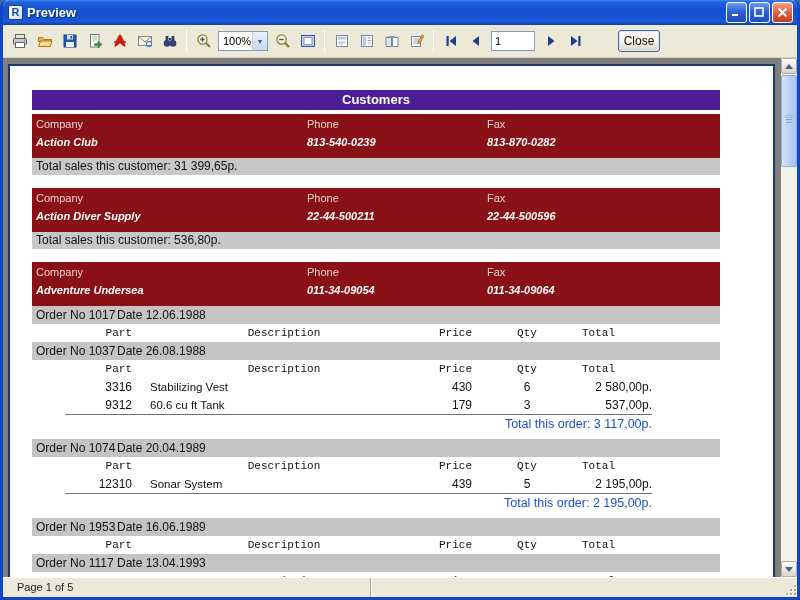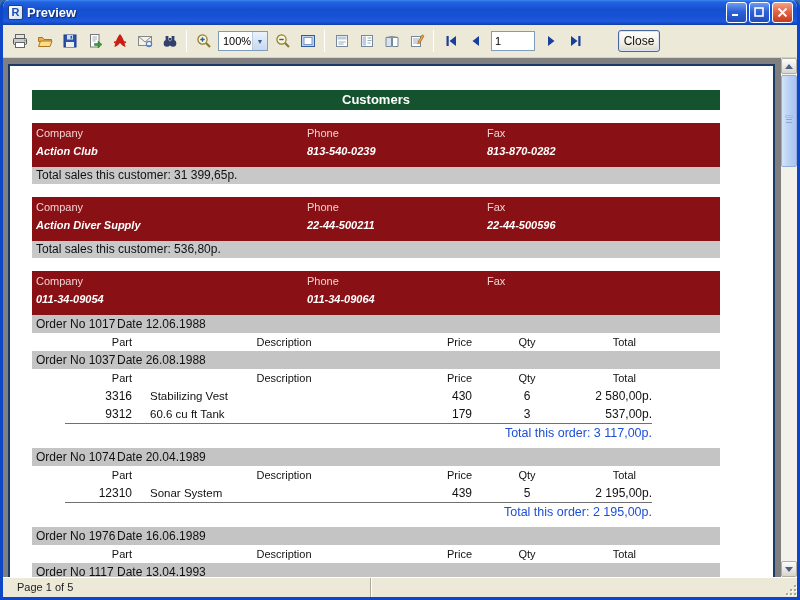--- a/index.html
+++ b/index.html
@@ -40,40 +40,40 @@
   .close-btn { margin-left:30px; width:42px; height:22px; border:1px solid #4A66A0; border-radius:3px;
                background:linear-gradient(180deg,#FFFFFF 0%,#F2F0E4 60%,#DDD8C4 100%);
                font-size:12px; color:#111; box-shadow:0 0 0 1px #D8E4F8 inset; }
 
   
   .preview { flex:1 1 auto; display:flex; overflow:hidden; }
   .page-wrap { flex:1 1 auto; background:#7F7F7F; padding:6px 6px 0 5px; overflow:hidden; }
   .page { background:#fff; border:2px solid #1C3A66; width:100%; height:640px; overflow:hidden; }
   .report { width:688px; margin:24px 0 0 22px; color:#111; }
 
-  .r-title { height:20px; background:#14532d; color:#fff; font-weight:bold; font-size:13px;
-             text-align:center; line-height:20px; margin-bottom:13px; }
+  .r-title { height:20px; background:#4c1d95; color:#fff; font-weight:bold; font-size:13px;
+             text-align:center; line-height:20px; margin-bottom:4px; }
   .cust-band { background:#891014; padding:3px 0 5px 4px; }
   .band-grid { display:grid; grid-template-columns:271px 180px 1fr; }
   .band-label { font-size:11px; color:#F2D2D2; line-height:15px; }
   .band-value { font-size:11px; font-weight:bold; font-style:italic; color:#fff; line-height:21px; white-space:nowrap; }
   .sales-bar { background:#C8C8C8; height:17px; line-height:17px; font-size:12px; padding-left:4px; }
   .cust-gap { height:13px; }
   .order-bar { background:#C4C4C4; height:18px; line-height:18px; font-size:12px; padding-left:4px; }
   .order-no { display:inline-block; width:81px; }
   .trow { display:grid; grid-template-columns:100px 280px 60px 110px 70px 1fr;
           height:18px; line-height:18px; font-size:12px; background:#fff; }
-  .trow.head { font-size:11px; }
+  .trow.head { font-size:11px;font-family:Liberation Mono, monospace; }
   .c-part { text-align:right; }
   .c-desc { padding-left:18px; font-size:11.5px; white-space:nowrap; }
   .head .c-desc { text-align:center; padding-left:24px; font-size:11px; }
   .c-price { text-align:right; }
   .c-qty { text-align:center; }
   .c-total { text-align:right; }
-  .head .c-total { text-align:right; padding-right:16px; }
+  .head .c-total { text-align:left; padding-right:16px; }
   .items-rule { border-top:1px solid #707070; margin:0 68px 0 33px; }
   .order-total { height:19px; line-height:19px; text-align:right; padding-right:68px;
                  color:#1d4ed8; font-size:12.5px; margin-bottom:5px; background:#fff; }
 
   
   .vscroll { flex:0 0 16px; background:#F2F1EA; position:relative; }
   .sbtn { position:absolute; left:0; width:16px; height:16px;
           background:linear-gradient(180deg,#FDFDFB,#D8D5CE); border:1px solid #B2AEA0;
           border-radius:2px; display:flex; align-items:center; justify-content:center; }
   .sbtn svg { display:block; }
@@ -285,20 +285,21 @@
             </div>
             <div class="sales-bar">Total sales this customer: 536,80p.</div>
             <div class="cust-gap"></div>
             <div class="cust-band">
               <div class="band-grid">
                 <span class="band-label">Company</span>
                 <span class="band-label">Phone</span>
                 <span class="band-label">Fax</span>
               </div>
               <div class="band-grid">
+                <span class="band-value">Adventure Undersea</span>
                 <span class="band-value">011-34-09054</span>
                 <span class="band-value">011-34-09064</span>
               </div>
             </div>
             <div class="order-bar"><span class="order-no">Order No 1017</span><span>Date 12.06.1988</span></div>
             <div class="trow head">
               <span class="c-part th">Part</span>
               <span class="c-desc th">Description</span>
               <span class="c-price th">Price</span>
               <span class="c-qty th">Qty</span>
@@ -338,21 +339,21 @@
             </div>
             <div class="trow">
               <span class="c-part">12310</span>
               <span class="c-desc">Sonar System</span>
               <span class="c-price">439</span>
               <span class="c-qty">5</span>
               <span class="c-total">2 195,00p.</span>
             </div>
             <div class="items-rule"></div>
             <div class="order-total">Total this order: 2 195,00p.</div>
-            <div class="order-bar"><span class="order-no">Order No 1976</span><span>Date 16.06.1989</span></div>
+            <div class="order-bar"><span class="order-no">Order No 1953</span><span>Date 16.06.1989</span></div>
             <div class="trow head">
               <span class="c-part th">Part</span>
               <span class="c-desc th">Description</span>
               <span class="c-price th">Price</span>
               <span class="c-qty th">Qty</span>
               <span class="c-total th">Total</span>
             </div>
             <div class="order-bar"><span class="order-no">Order No 1117</span><span>Date 13.04.1993</span></div>
             <div class="trow head">
               <span class="c-part th">Part</span>

